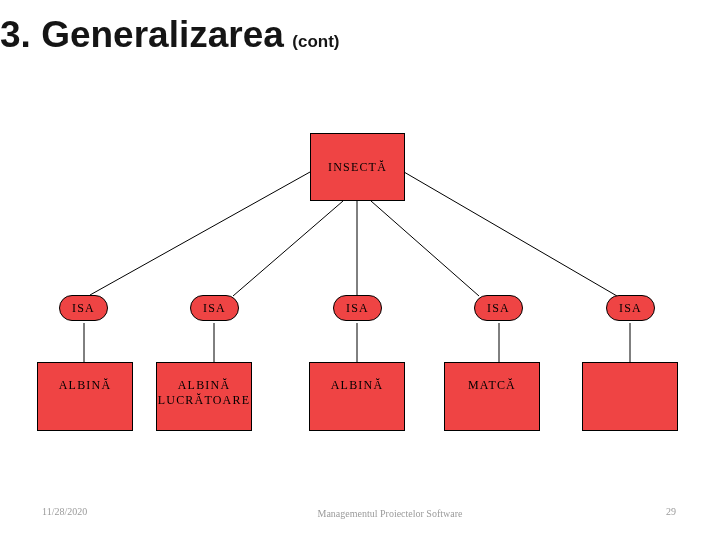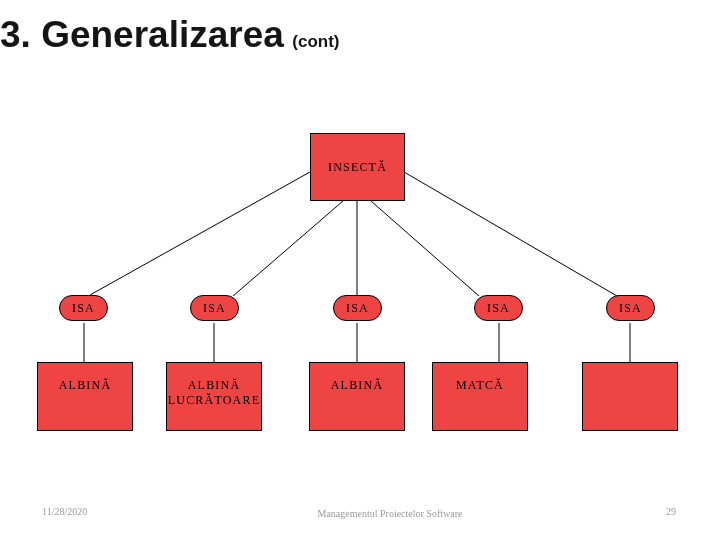--- a/index.html
+++ b/index.html
@@ -137,23 +137,23 @@
 
     <div class="node root">INSECTĂ</div>
 
     <div class="node isa" style="left:59px;">ISA</div>
     <div class="node isa" style="left:190px;">ISA</div>
     <div class="node isa" style="left:333px;">ISA</div>
     <div class="node isa" style="left:474px;">ISA</div>
     <div class="node isa" style="left:606px;">ISA</div>
 
     <div class="node leaf" style="left:37px;">ALBINĂ</div>
-    <div class="node leaf" style="left:166px;">ALBINĂ LUCRĂTOARE</div>
+    <div class="node leaf" style="left:156px;">ALBINĂ LUCRĂTOARE</div>
     <div class="node leaf" style="left:309px;">ALBINĂ</div>
-    <div class="node leaf" style="left:432px;">MATCĂ</div>
+    <div class="node leaf" style="left:444px;">MATCĂ</div>
     <div class="node leaf" style="left:582px;"></div>
 
   </div>
 
   <div class="footer">
     <span class="date">11/28/2020</span>
     <span class="center">Managementul Proiectelor Software</span>
     <span class="page">29</span>
   </div>
 

